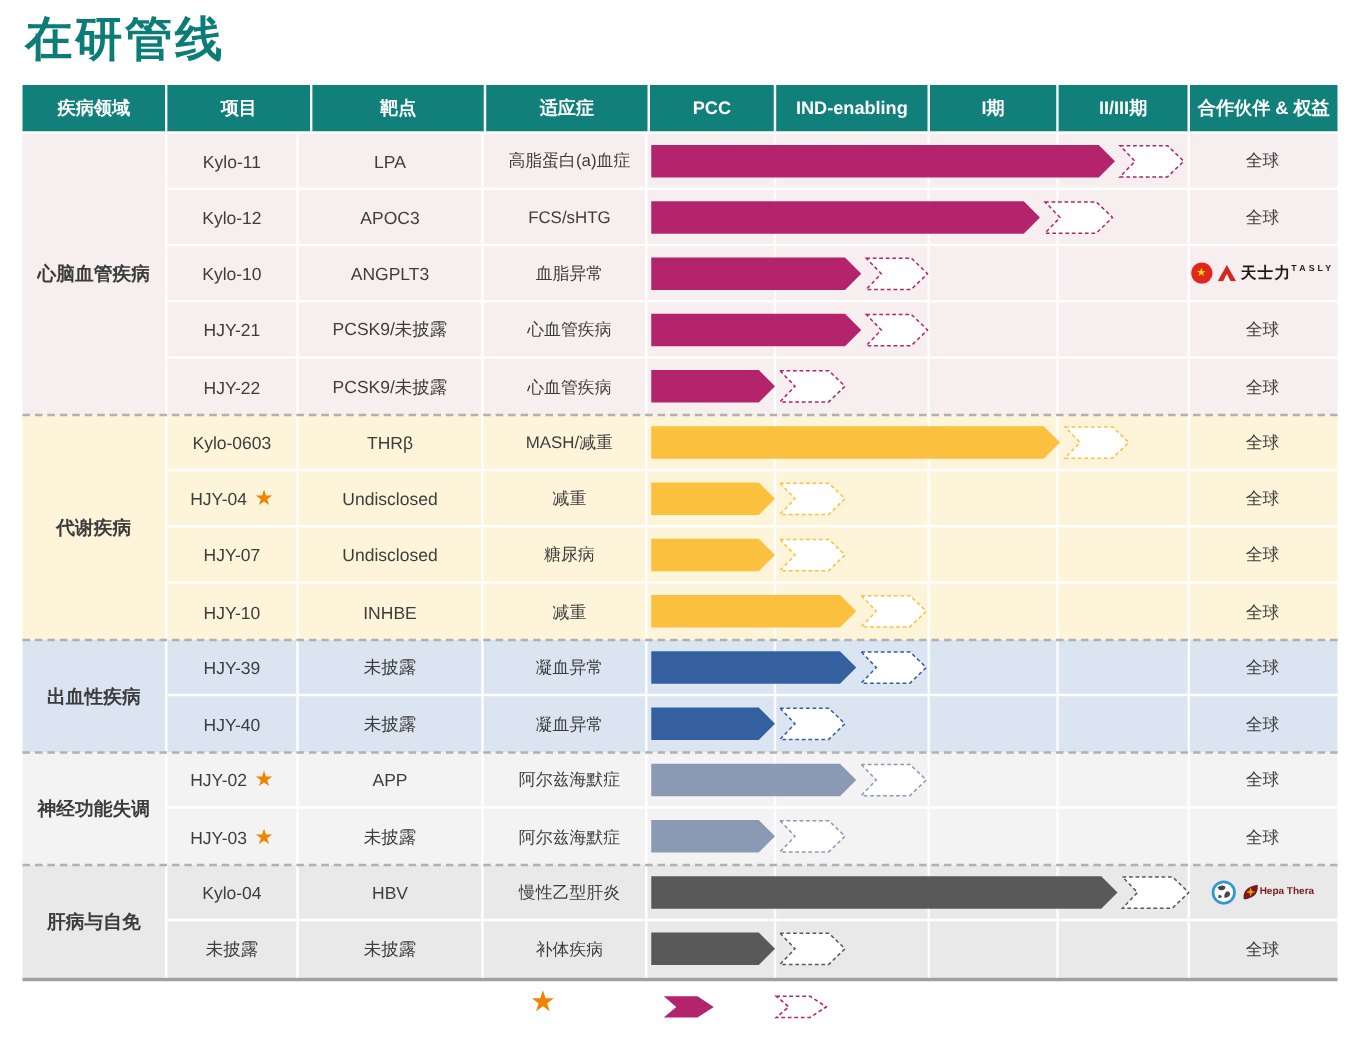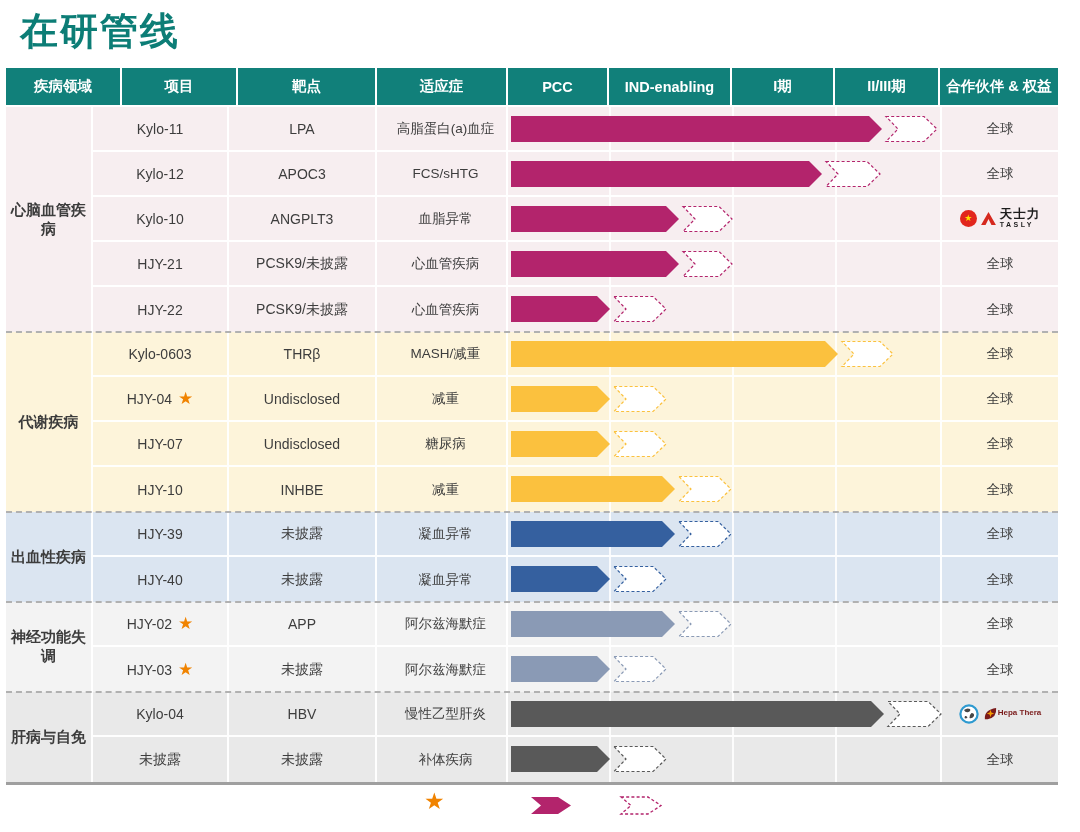--- a/index.html
+++ b/index.html
@@ -1,46 +1,46 @@
 <!DOCTYPE html>
 <html><head>
 <meta charset="utf-8">
 <style>
   html,body{margin:0;padding:0}
   body{width:1080px;height:832px;background:#ffffff;position:relative;overflow:hidden;
        font-family:"Liberation Sans","DejaVu Sans",sans-serif;color:#3d3d3d;}
   #title{position:absolute;left:20px;top:6px;font-size:38px;font-weight:900;
          color:#0c7d76;letter-spacing:2px;}
-  #table{position:absolute;left:6px;top:68px;width:1052px;}
+  #table{position:absolute;left:18px;top:68px;width:1052px;}
   #thead{display:flex;height:37px;}
   .hcell{background:#11807a;color:#fff;font-weight:bold;font-size:14.5px;display:flex;
          align-items:center;justify-content:center;border-right:2px solid #fff;
          box-sizing:border-box;height:37px;}
   .hcell:last-child{border-right:none;}
   #tbody{position:relative;margin-top:2px;border-bottom:3px solid #9f9f9f;}
   .group{display:flex;}
   .gcell{width:116px;box-sizing:border-box;border-right:2px solid rgba(255,255,255,.95);
          display:flex;align-items:center;justify-content:center;font-weight:bold;
          font-size:15px;color:#3c3c3c;text-align:center;}
   .rows{flex:1;}
   .row{display:flex;height:45px;box-sizing:border-box;}
   .row.sep{border-bottom:2px solid rgba(255,255,255,.95);}
   .cell{box-sizing:border-box;display:flex;align-items:center;justify-content:center;font-size:14px;}
-  .project{width:136px;border-right:2px solid rgba(255,255,255,.95);gap:6px;}
+  .project{width:105px;border-right:2px solid rgba(255,255,255,.95);gap:6px;}
   .target{width:148px;border-right:2px solid rgba(255,255,255,.95);}
   .ind{width:131px;border-right:2px solid rgba(255,255,255,.95);font-size:13.5px;padding-left:8px;}
   .stage{width:432px;position:relative;}
   .partner{width:118px;border-left:2px solid rgba(255,255,255,.95);font-size:13.5px;gap:4px;}
   .gline{position:absolute;top:0;bottom:0;width:2px;background:rgba(255,255,255,.85);}
   .bar{position:absolute;left:3px;top:8px;overflow:visible;}
   .star{color:#f08300;font-size:17px;line-height:1;}
   .gsep{position:absolute;left:0;width:100%;border-top:2px dashed #b1b1b1;height:0;}
   .flag{width:17px;height:17px;border-radius:50%;background:#e2261d;color:#ffde00;
         font-size:9px;display:flex;align-items:center;justify-content:center;line-height:1;flex:none;}
-  .tstack{display:flex;flex-direction:column;align-items:flex-start;line-height:1.05;}
+  .tstack{display:flex;align-items:flex-start;line-height:1.05;}
   .tcn{font-size:12.5px;font-weight:bold;color:#1c1c1c;letter-spacing:1px;}
   .ten{font-size:7px;letter-spacing:2.5px;color:#1c1c1c;font-weight:bold;}
   .hstack{display:flex;align-items:center;line-height:1.1;}
   .hname{font-size:8px;font-weight:bold;color:#7a1b1b;white-space:nowrap;}
   #legend{position:absolute;left:0;top:788px;width:1080px;height:34px;}
   #legend .lstar{position:absolute;left:424px;top:2px;font-size:23px;color:#f08300;line-height:1;}
   #legend svg{position:absolute;top:8px;overflow:visible;}
 </style>
 </head>
 <body>

